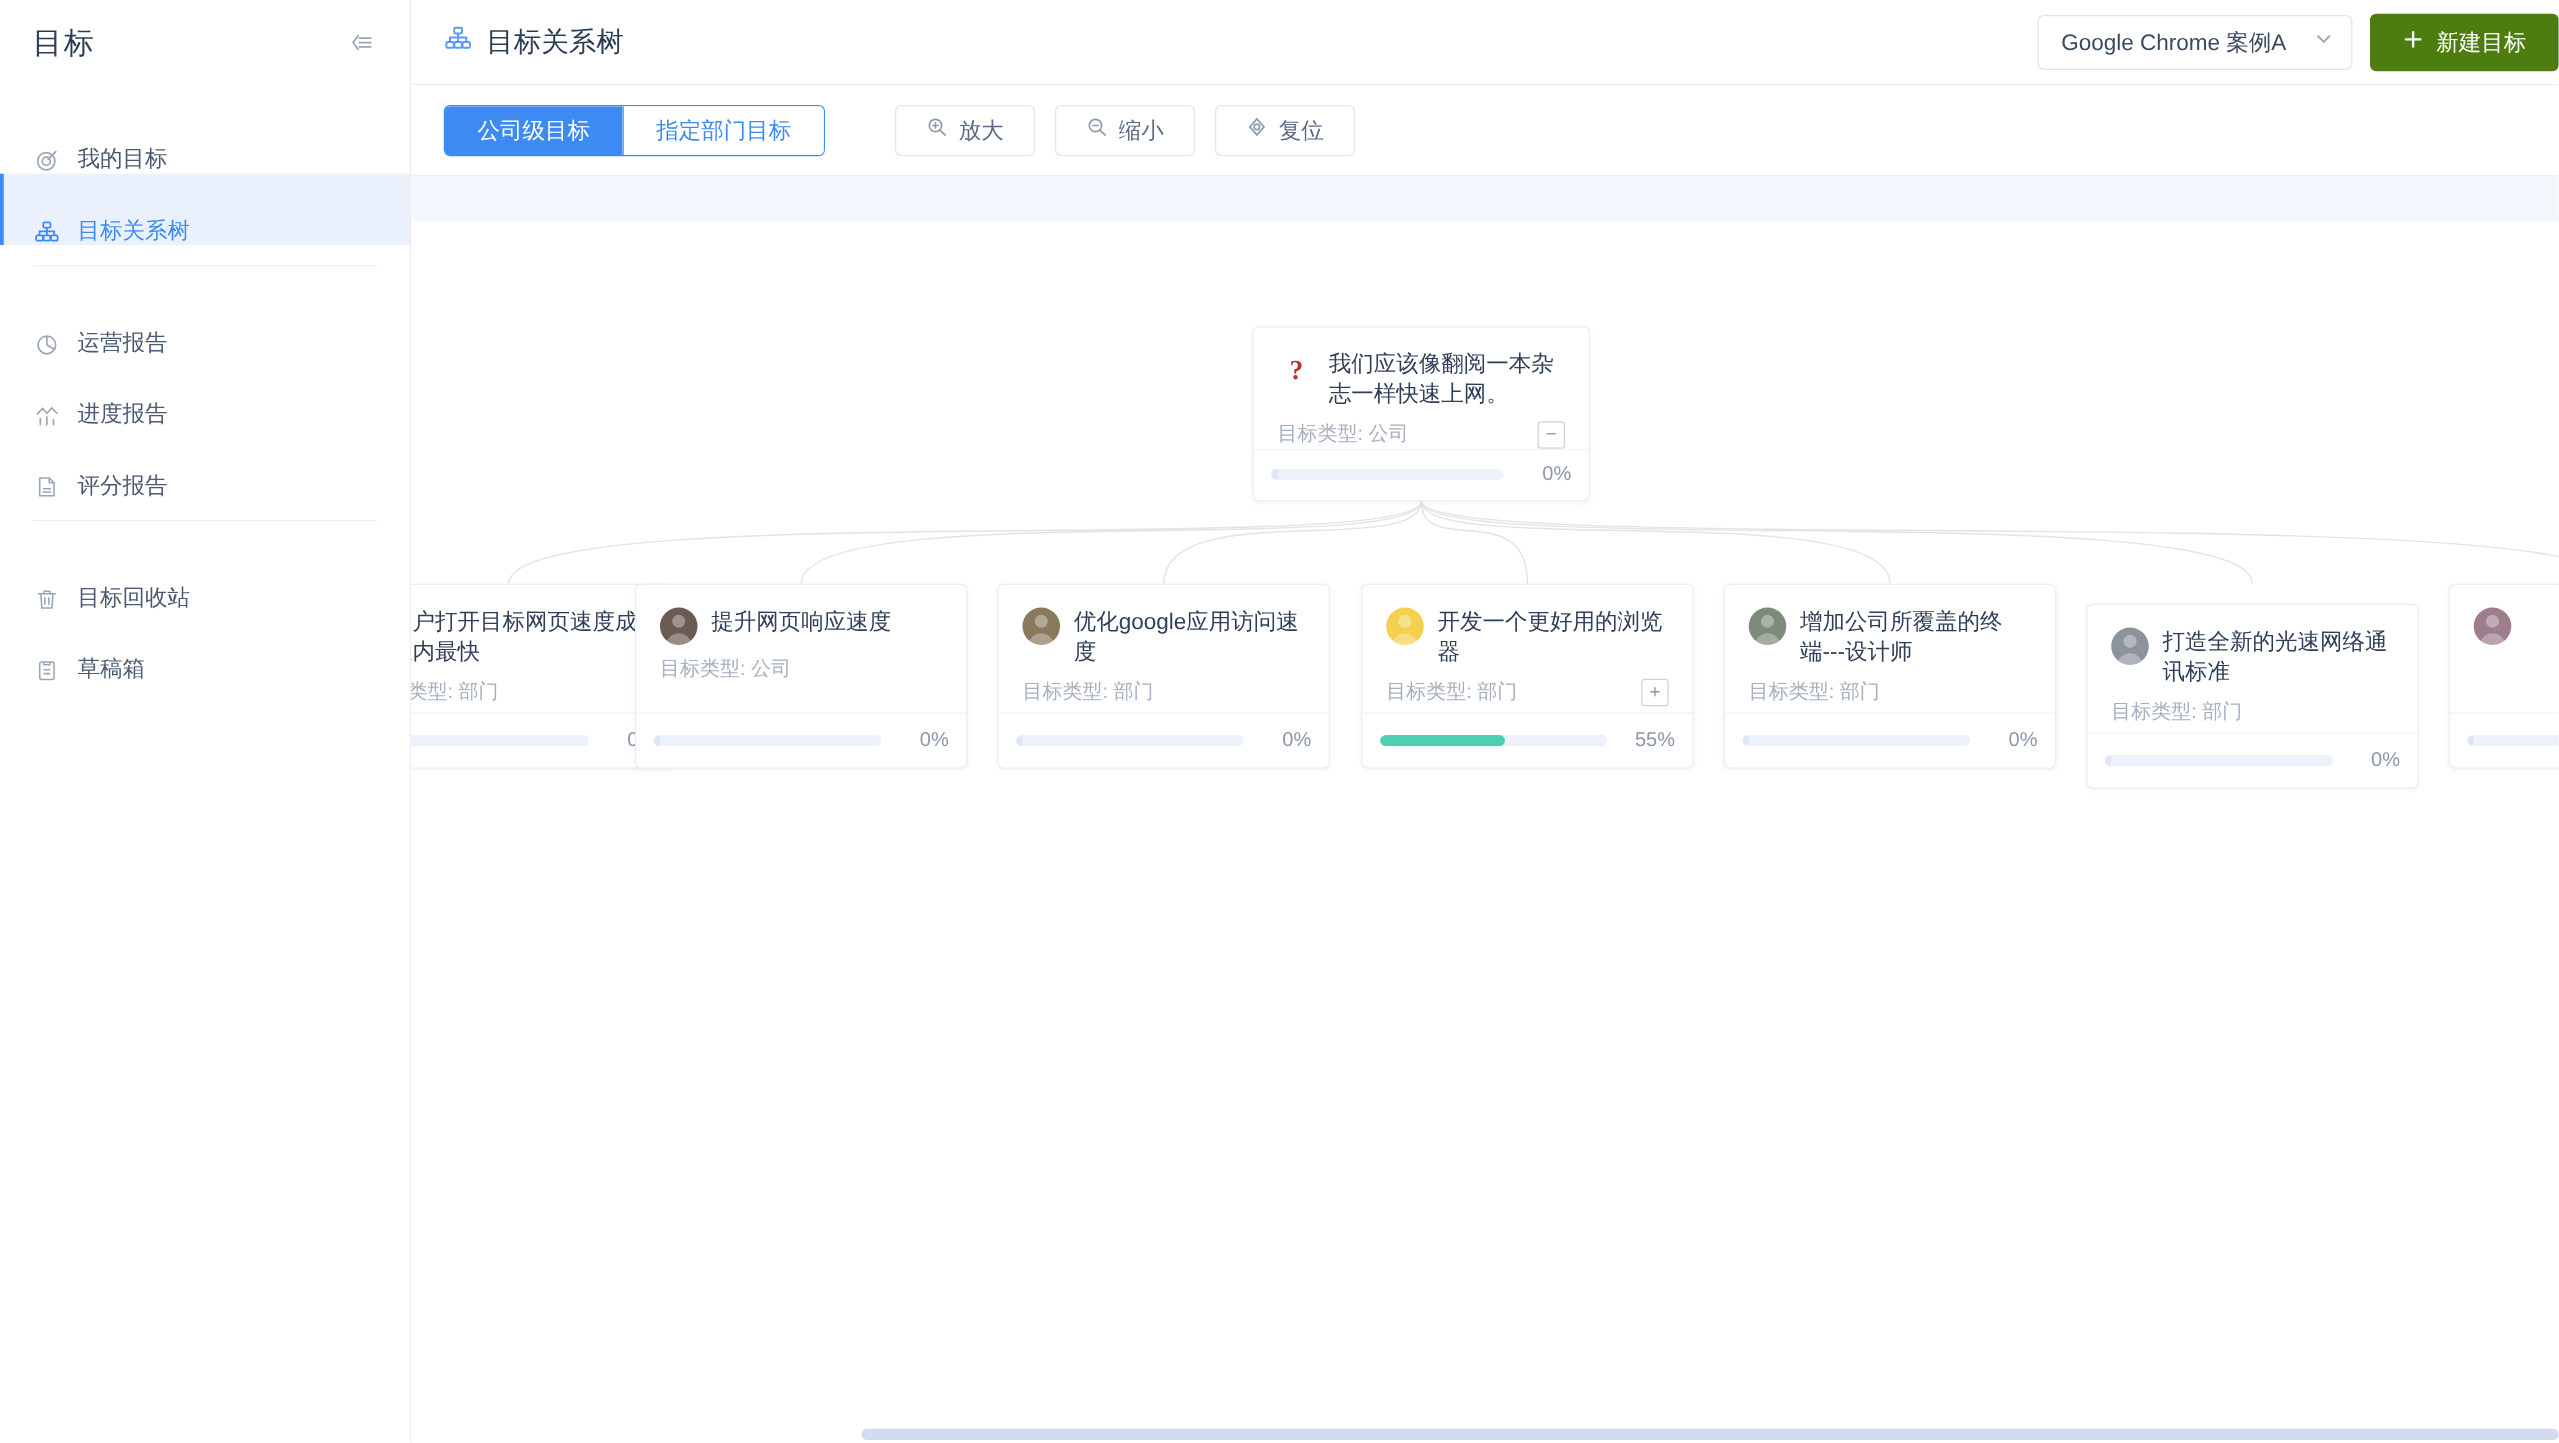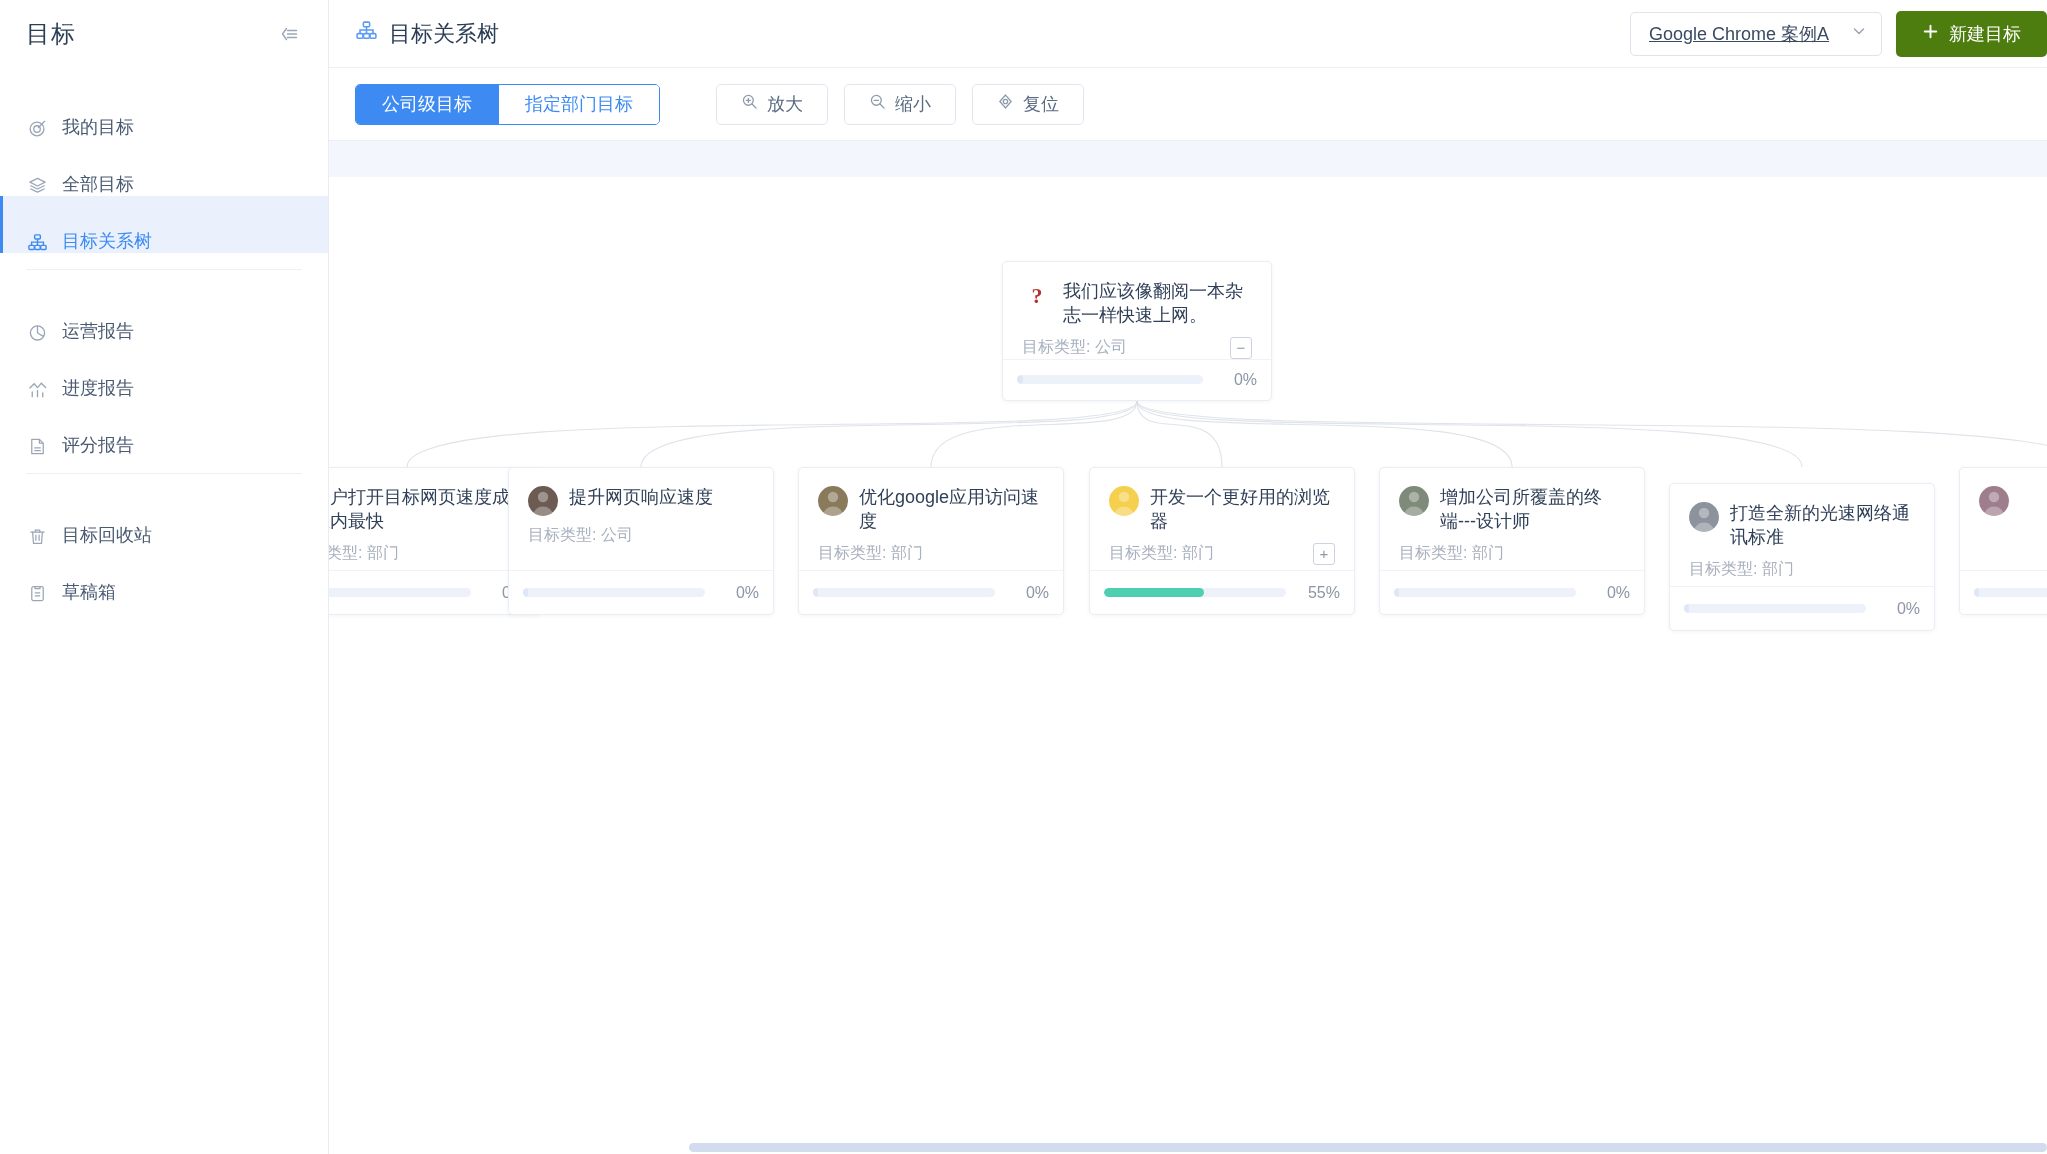--- a/index.html
+++ b/index.html
@@ -44,21 +44,20 @@
     height: 68px; flex: 0 0 68px; display: flex; align-items: center;
     padding: 0 0 0 26px; border-bottom: 1px solid #eceff4; background:#fff;
   }
   .page-title { display:flex; align-items:center; gap:11px; font-size: 22px; color:#2c3e56; }
   .topbar-spacer { flex: 1 1 auto; }
   .select-box {
     height: 44px; min-width: 252px; border: 1px solid #dfe3eb; border-radius: 5px;
     display: flex; align-items: center; justify-content: space-between; gap: 14px;
     padding: 0 14px 0 18px; font-size: 18px; color: #3a4a61; background:#fff; cursor:pointer;
     margin-right: 14px;
-    text-decoration: underline;
   }
   .btn-primary {
     height: 46px; background:#4d7c0f; color:#fff; border:none; border-radius:5px;
     display:flex; align-items:center; gap:10px; padding: 0 26px; font-size:18px; cursor:pointer;
     font-family:inherit; margin-right: 0;
   }
 
   .toolbar {
     height: 72px; flex: 0 0 72px; display:flex; align-items:center;
     padding: 0 0 0 26px; gap: 56px; background:#fff;
@@ -141,30 +140,20 @@
     <nav class="sb-nav">
       <div class="sb-item">
         <span class="ic">
           <svg width="21" height="21" viewBox="0 0 22 22" fill="none" stroke="#9aa6b6" stroke-width="1.4">
             <circle cx="10.5" cy="11.5" r="7.2"></circle>
               <circle cx="10.5" cy="11.5" r="3.4"></circle>
               <path d="M12 10l6.5-6.5" stroke-linecap="round"></path>
           </svg>
         </span>
         <span>我的目标</span>
-      </div>
-      <div class="sb-item">
-        <span class="ic">
-          <svg width="21" height="21" viewBox="0 0 22 22" fill="none" stroke="#9aa6b6" stroke-width="1.3" stroke-linejoin="round">
-            <path d="M11 3.5 19 7.5 11 11.5 3 7.5z"></path>
-              <path d="M3.5 11 11 14.6 18.5 11"></path>
-              <path d="M3.5 14.4 11 18 18.5 14.4"></path>
-          </svg>
-        </span>
-        <span>全部目标</span>
       </div>
       <div class="sb-item active">
         <span class="ic">
           <svg width="21" height="21" viewBox="0 0 22 22" fill="none" stroke="#3d8bf2" stroke-width="1.5">
             <rect x="8" y="3" width="6" height="4.4" rx="1"></rect>
               <rect x="2" y="14" width="5.6" height="4.4" rx="1"></rect>
             <rect x="8.2" y="14" width="5.6" height="4.4" rx="1"></rect>
               <rect x="14.4" y="14" width="5.6" height="4.4" rx="1"></rect>
             <path d="M11 7.6v3M4.8 14v-3.4h12.4V14M11 10.6V14"></path>
           </svg>

